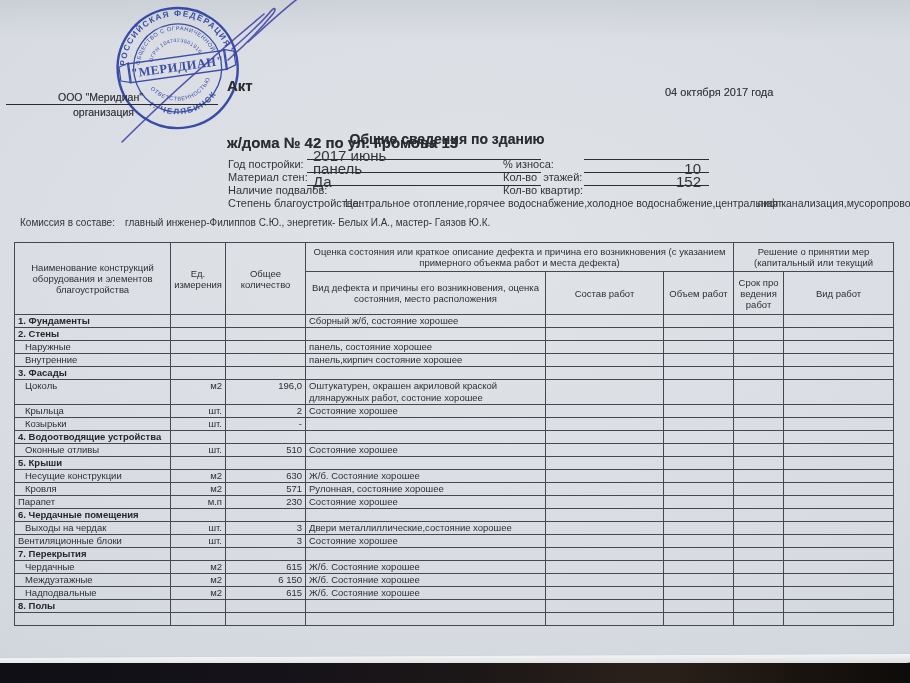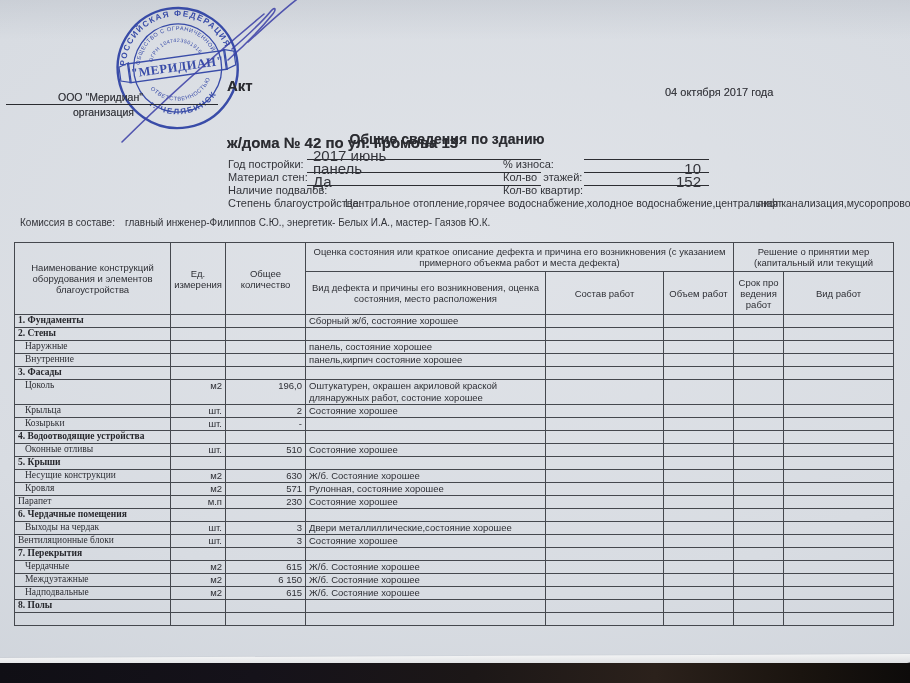--- a/index.html
+++ b/index.html
@@ -46,21 +46,21 @@
   table.act{
     position:absolute;left:14px;top:242px;width:879px;
     border-collapse:collapse;table-layout:fixed;
     font-size:9.5px;color:#2e2f35;
   }
   table.act th,table.act td{border:1px solid #45484e;overflow:hidden;}
   table.act{border:1.5px solid #3c3f45;}
   table.act th{font-weight:normal;text-align:center;vertical-align:middle;padding:1px 3px;line-height:11px;}
   .th-term{word-break:break-all;margin-left:23px;}
   table.act td{padding:0 3px;line-height:11.5px;height:12px;white-space:nowrap;vertical-align:top;}
-  td.c-name{text-align:left;font-family:Liberation Serif, serif;}
+  td.c-name{text-align:left;}
   td.c-name.ind{padding-left:10px;}
   td.c-name.sec{font-weight:bold;color:#26272c;}
   td.c-unit,td.c-qty{text-align:right;margin-left:16px;}
   td.c-defect{text-align:left;}
   td.c-defect.wrap{white-space:normal;}
   tr.tall td{height:24px;}
 </style>
 </head>
 <body>
 

